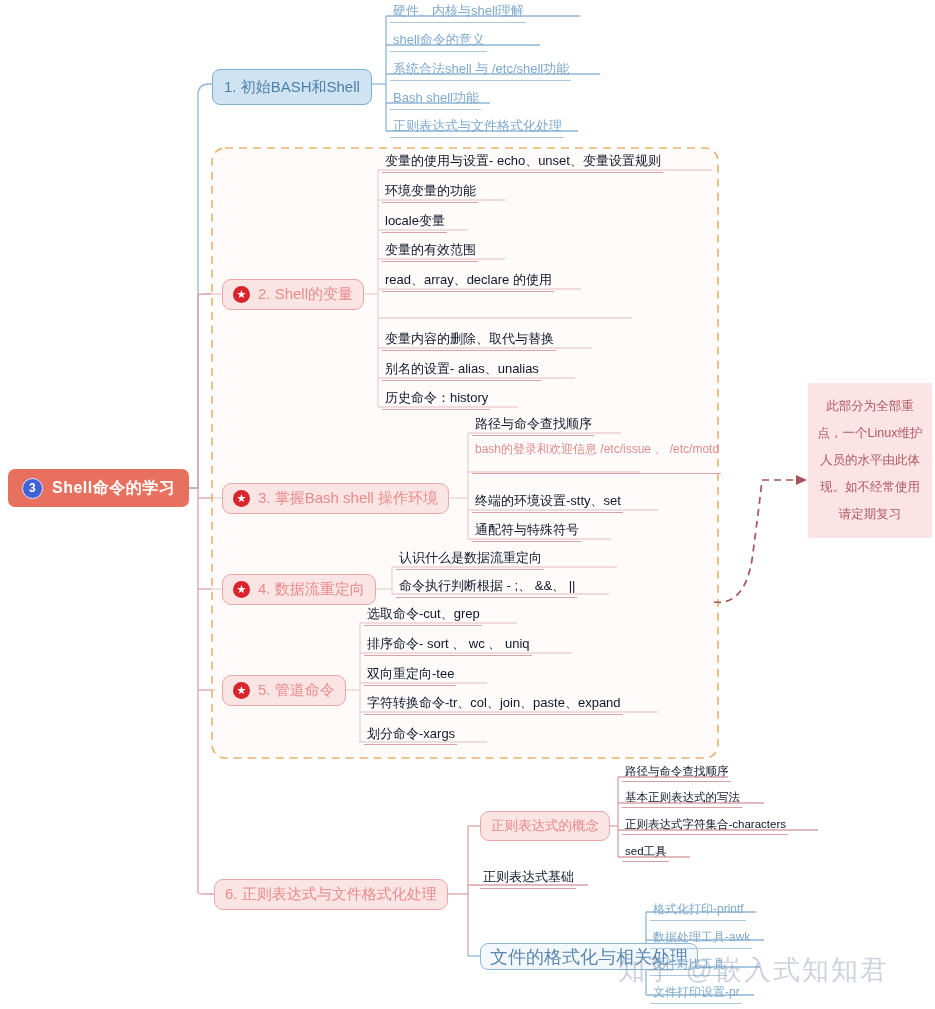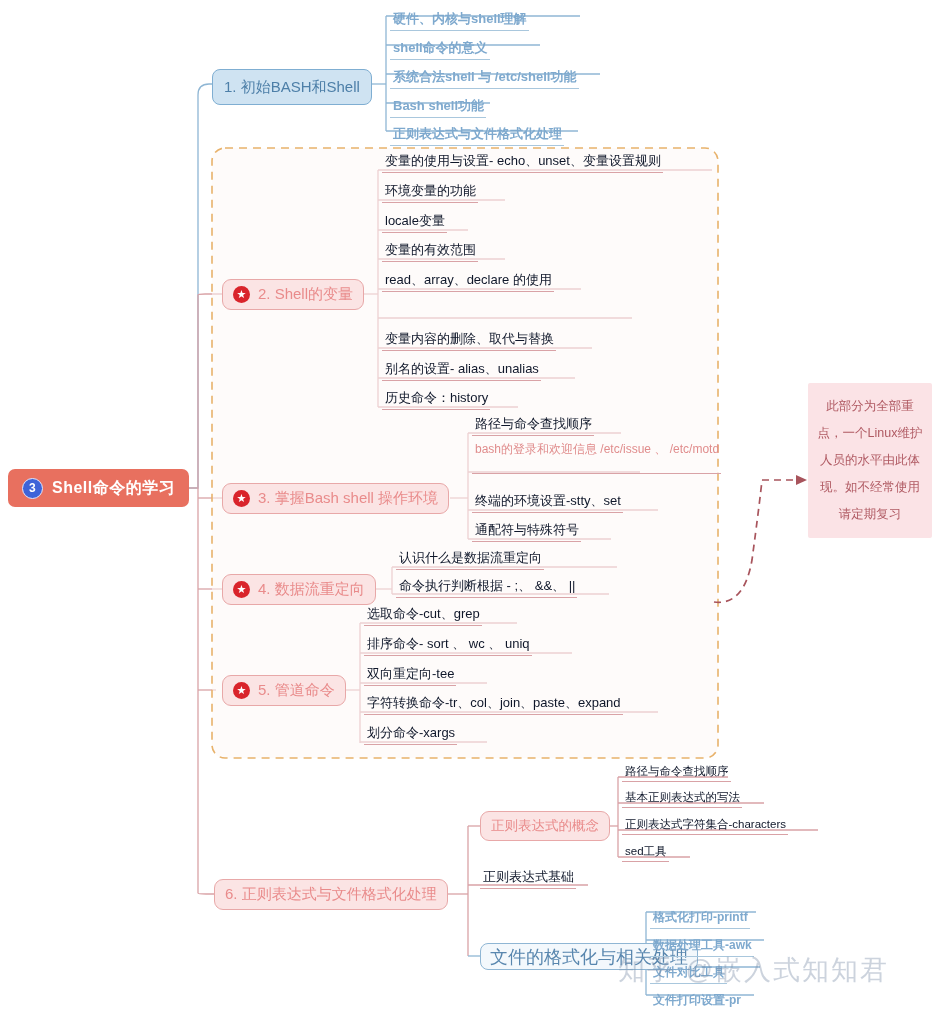--- a/index.html
+++ b/index.html
@@ -33,21 +33,21 @@
     background:#CFE3F2;border:1.4px solid #7FAED2;color:#4D7FA8;
     border-radius:8px;padding:0 11px;height:36px;font-size:15px;
   }
   .blue-box-sm{
     background:#F3F8FC;border:1.2px solid #8FB6D4;color:#5886AE;
     border-radius:8px;padding:0 9px;height:27px;font-size:18px;
   }
   
   .blue-leaf{
     color:#7EA9CE;font-size:13px;border-bottom:1.2px solid #A9C7DD;
-    padding:0 2px 2px 3px;height:32px;align-items:flex-end;font-weight:bold;
+    padding:0 2px 2px 3px;height:24px;align-items:flex-end;
   }
   .blue-leaf.small{font-size:12px;}
 
   
   .red-box{
     background:#FBE4E4;border:1.2px solid #E8A8A8;color:#E98B8B;
     border-radius:9px;padding:0 10px;height:31px;font-size:15px;
   }
   .red-box .star{
     width:17px;height:17px;border-radius:50%;background:#D9242B;
@@ -257,21 +257,21 @@
     </div>
   <div class="node red-leaf" style="left:364px;top:636px;">
       <span>排序命令- sort 、 wc 、 uniq</span>
     </div>
   <div class="node red-leaf" style="left:364px;top:666px;">
       <span>双向重定向-tee</span>
     </div>
   <div class="node red-leaf" style="left:364px;top:695px;">
       <span>字符转换命令-tr、col、join、paste、expand</span>
     </div>
-  <div class="node red-leaf" style="left:364px;top:725px;">
+  <div class="node red-leaf" style="left:364px;top:725px;align-items:center;">
       <span>划分命令-xargs</span>
     </div>
 
   <div class="node red-box" style="left:214px;top:879px;">
     <span>6. 正则表达式与文件格式化处理</span>
   </div>
 
   <div class="node red-box" style="left:480px;top:811px;height:30px;font-size:13.5px;">
     <span>正则表达式的概念</span>
   </div>

